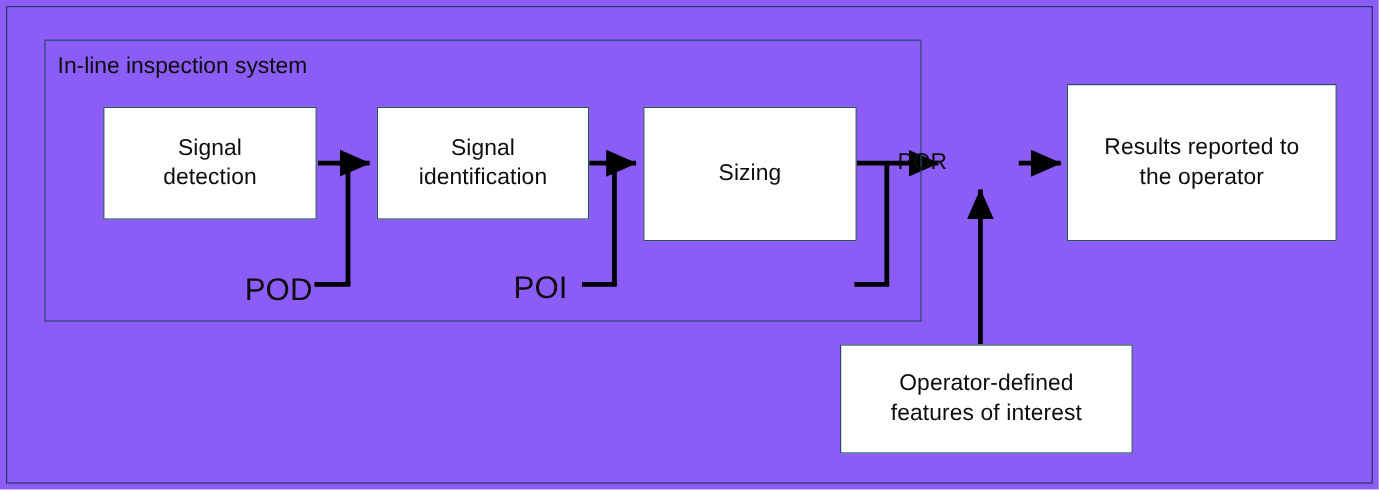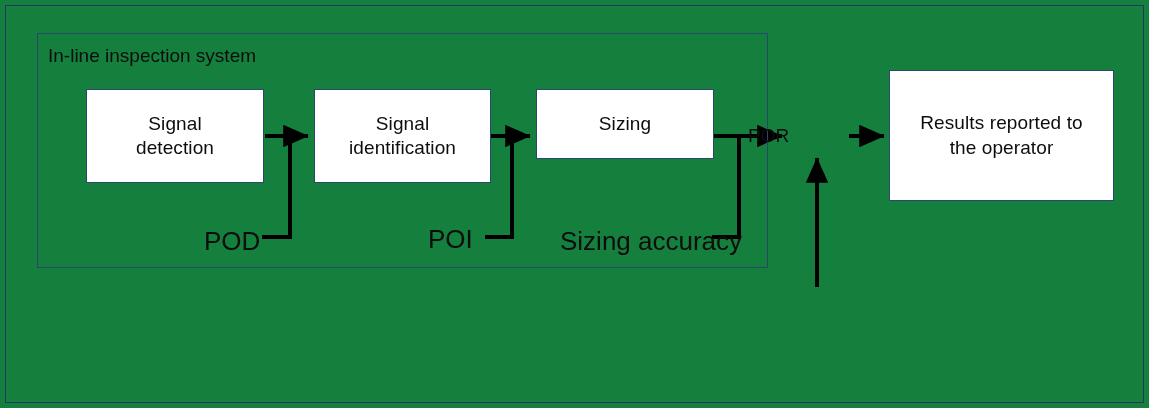--- a/index.html
+++ b/index.html
@@ -9,21 +9,21 @@
     background: #ffffff;
   }
   body {
     font-family: "Liberation Sans", sans-serif;
     -webkit-font-smoothing: antialiased;
   }
   #diagram-canvas {
     position: relative;
     width: 1149px;
     height: 408px;
-    background: #15803d;
+    background: #8b5cf6;
     overflow: hidden;
   }
   #diagram-svg {
     position: absolute;
     left: 0;
     top: 0;
     width: 1149px;
     height: 408px;
   }
   .node-box {
@@ -125,31 +125,34 @@
   <div class="node-box" style="left:86px; top:89px; width:178px; height:94px;">
     <span class="node-label">Signal
 detection</span>
   </div>
 
   <div class="node-box" style="left:314px; top:89px; width:177px; height:94px;">
     <span class="node-label">Signal
 identification</span>
   </div>
 
-  <div class="node-box" style="left:536px; top:89px; width:178px; height:70px;">
+  <div class="node-box" style="left:536px; top:89px; width:178px; height:112px;">
     <span class="node-label">Sizing</span>
   </div>
 
   <div class="node-box" style="left:889px; top:70px; width:225px; height:131px;text-align:center;">
     <span class="node-label">Results reported to
 the operator</span>
   </div>
 
+  <div class="node-box" style="left:700px; top:287px; width:244px; height:91px;">
+    <span class="node-label">Operator-defined
+features of interest</span>
+  </div>
 
   <div class="free-text" style="left:204px; top:226px;">POD</div>
 
   <div class="free-text" style="left:428px; top:224px;">POI</div>
 
-  <div class="free-text" style="left:560px; top:226px;">Sizing accuracy</div>
 
   <div class="free-text por-text" style="left:748px; top:125px;">POR</div>
 
 </div>
 
 </body></html>

